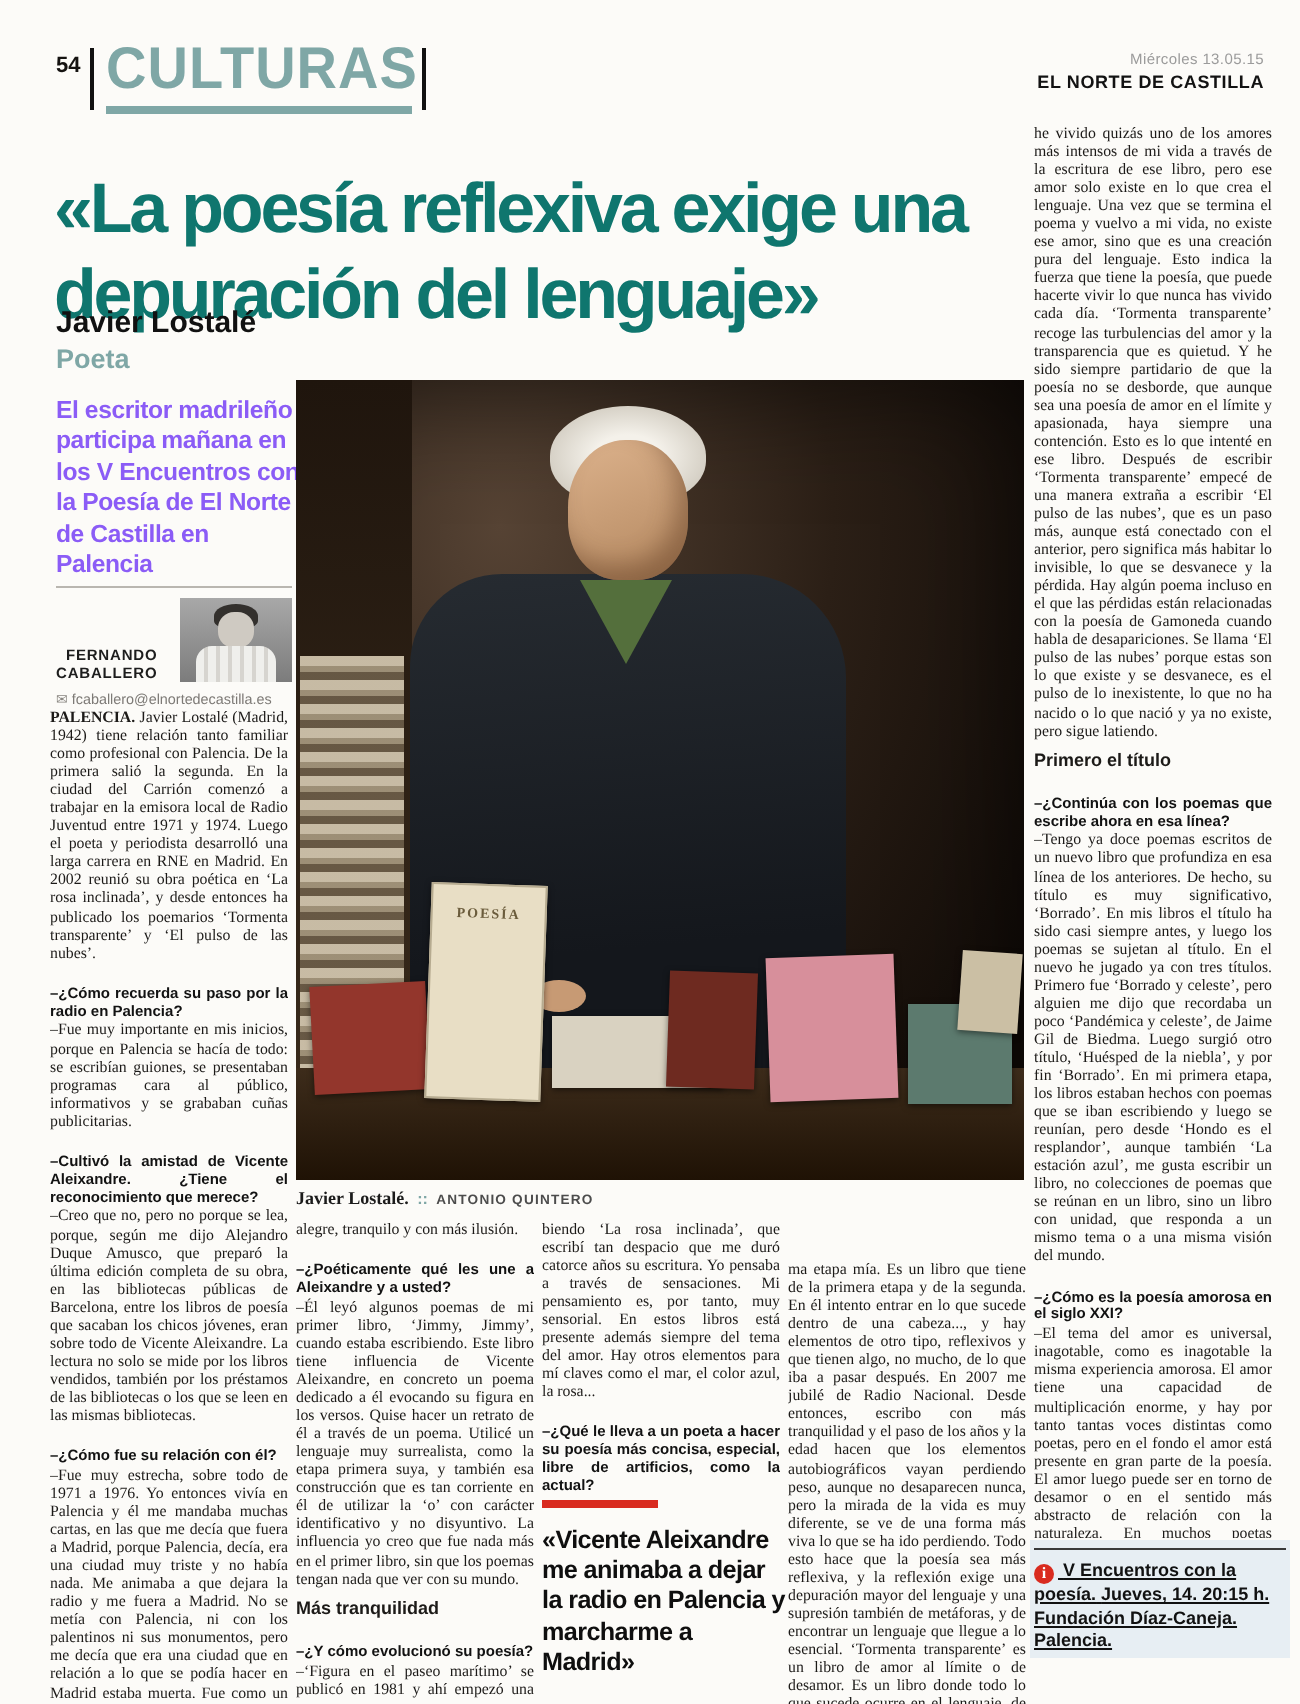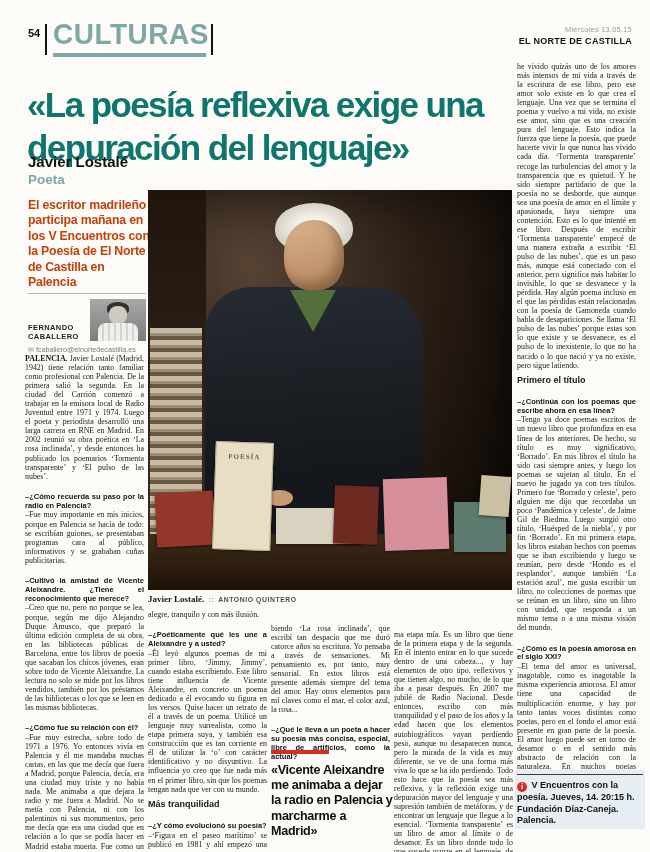--- a/index.html
+++ b/index.html
@@ -31,43 +31,43 @@
   
   .headline{
     position:absolute;left:27px;top:60px;width:488px;
     font:700 35px/43px "Liberation Sans",sans-serif;letter-spacing:-1.6px;color:#0f766e;
   }
   .byline{position:absolute;left:28px;top:153px;}
   .byline-name{font:700 15px "Liberation Sans",sans-serif;color:#111;}
   .byline-role{font:700 13.5px "Liberation Sans",sans-serif;color:var(--teal);margin-top:2px;}
   .standfirst{
     position:absolute;left:28px;top:198px;width:126px;
-    font:700 12.3px/15.4px "Liberation Sans",sans-serif;color:#c2410c;letter-spacing:-.2px;
+    font:700 12.3px/15.4px "Liberation Sans",sans-serif;color:#8b5cf6;letter-spacing:-.2px;
   }
   
   .author-card{position:absolute;left:28px;top:293px;width:118px;}
   .ac-rule{border-top:1px solid #b9b6b0;margin-bottom:5px;}
   .ac-row{display:flex;justify-content:space-between;align-items:flex-end;}
-  .ac-name{font:700 7.5px/9px "Liberation Sans",sans-serif;letter-spacing:.4px;color:#1d1d1d;}
+  .ac-name{font:700 7.5px/9px "Liberation Sans",sans-serif;letter-spacing:.4px;color:#1d1d1d;text-align:right;}
   .ac-photo{position:relative;width:56px;height:42px;background:linear-gradient(#a8a8a8,#7c7c7c);overflow:hidden;}
   .ac-hair{position:absolute;left:17px;top:3px;width:22px;height:12px;background:#33302d;border-radius:50% 50% 30% 30%;}
   .ac-face{position:absolute;left:19px;top:7px;width:18px;height:18px;background:#cfcac2;border-radius:45%;}
   .ac-shirt{position:absolute;left:8px;top:24px;width:40px;height:18px;background:
     repeating-linear-gradient(90deg,#efefec 0 4px,#d6d4cf 4px 6px);border-radius:8px 8px 0 0;}
   .ac-email{margin-top:4px;font:400 7.2px "Liberation Sans",sans-serif;color:#7d7a76;}
   .ac-email .env{color:#8a8782;font-size:7px;}
   
   .col{position:absolute;overflow:hidden;}
   .col p{margin:0;text-align:justify;font:400 7.9px/9.05px "Liberation Serif",serif;color:#1c1a18;}
   .col p.q{font:700 7.5px/8.9px "Liberation Sans",sans-serif;color:#121212;margin-top:12px;}
   .col p.subhead{font:700 9px/11px "Liberation Sans",sans-serif;margin-top:5px;margin-bottom:1px;}
   .col p strong{font-weight:700;}
   #col1{left:25px;top:354px;width:119px;height:495px;}
   #col2{left:148px;top:610px;width:119px;height:240px;}
-  #col3{left:271px;top:624px;width:119px;height:138px;}
+  #col3{left:271px;top:610px;width:119px;height:138px;}
   #col4{left:394px;top:610px;width:119px;height:240px;margin-top:20px;}
   #col5{left:517px;top:62px;width:119px;height:707px;}
   
   .photo{
     position:absolute;left:148px;top:190px;width:364px;height:400px;overflow:hidden;
     background:radial-gradient(ellipse at 28% 18%, #564334 0%, #2b1f16 45%, #120c08 85%);
     box-shadow:inset 0 0 60px rgba(0,0,0,.65);
   }
   .ph-shelf{position:absolute;left:0;top:0;width:58px;height:100%;background:linear-gradient(180deg,#1f150d,#3c2d1d);}
   .ph-spines{position:absolute;left:2px;top:138px;width:52px;height:252px;opacity:.9;
@@ -99,21 +99,21 @@
   .cap-name{font:700 9px "Liberation Serif",serif;}
   .cap-sep{color:var(--teal);font:700 8px "Liberation Sans",sans-serif;margin:0 2px;}
   .cap-credit{font:700 6.8px "Liberation Sans",sans-serif;letter-spacing:.6px;color:#4c4c4c;}
   
   .pullquote{position:absolute;left:271px;top:750px;width:122px;}
   .pq-rule{width:58px;height:4px;background:var(--red);margin-bottom:9px;}
   .pq-text{font:700 12.6px/15.2px "Liberation Sans",sans-serif;letter-spacing:-.3px;color:#0f0f0f;}
   
   .footnote{position:absolute;left:515px;top:770px;width:126px;padding:2px;background:rgba(198,219,233,.38);}
   .fn-rule{border-top:1px solid #3a3a3a;margin:2px 0 5px 0;}
-  .fn-body{font:700 9px/11.5px "Liberation Sans",sans-serif;color:#111;}
+  .fn-body{font:700 9px/11.5px "Liberation Sans",sans-serif;color:#111;text-decoration:underline;}
   .fn-icon{
     display:inline-block;width:10px;height:10px;border-radius:50%;background:var(--red);
     color:#fff;font:700 8px/10px "Liberation Serif",serif;text-align:center;margin-right:2px;vertical-align:-1px;
   }
 </style>
 </head>
 <body>
 
 <div class="page">
 

